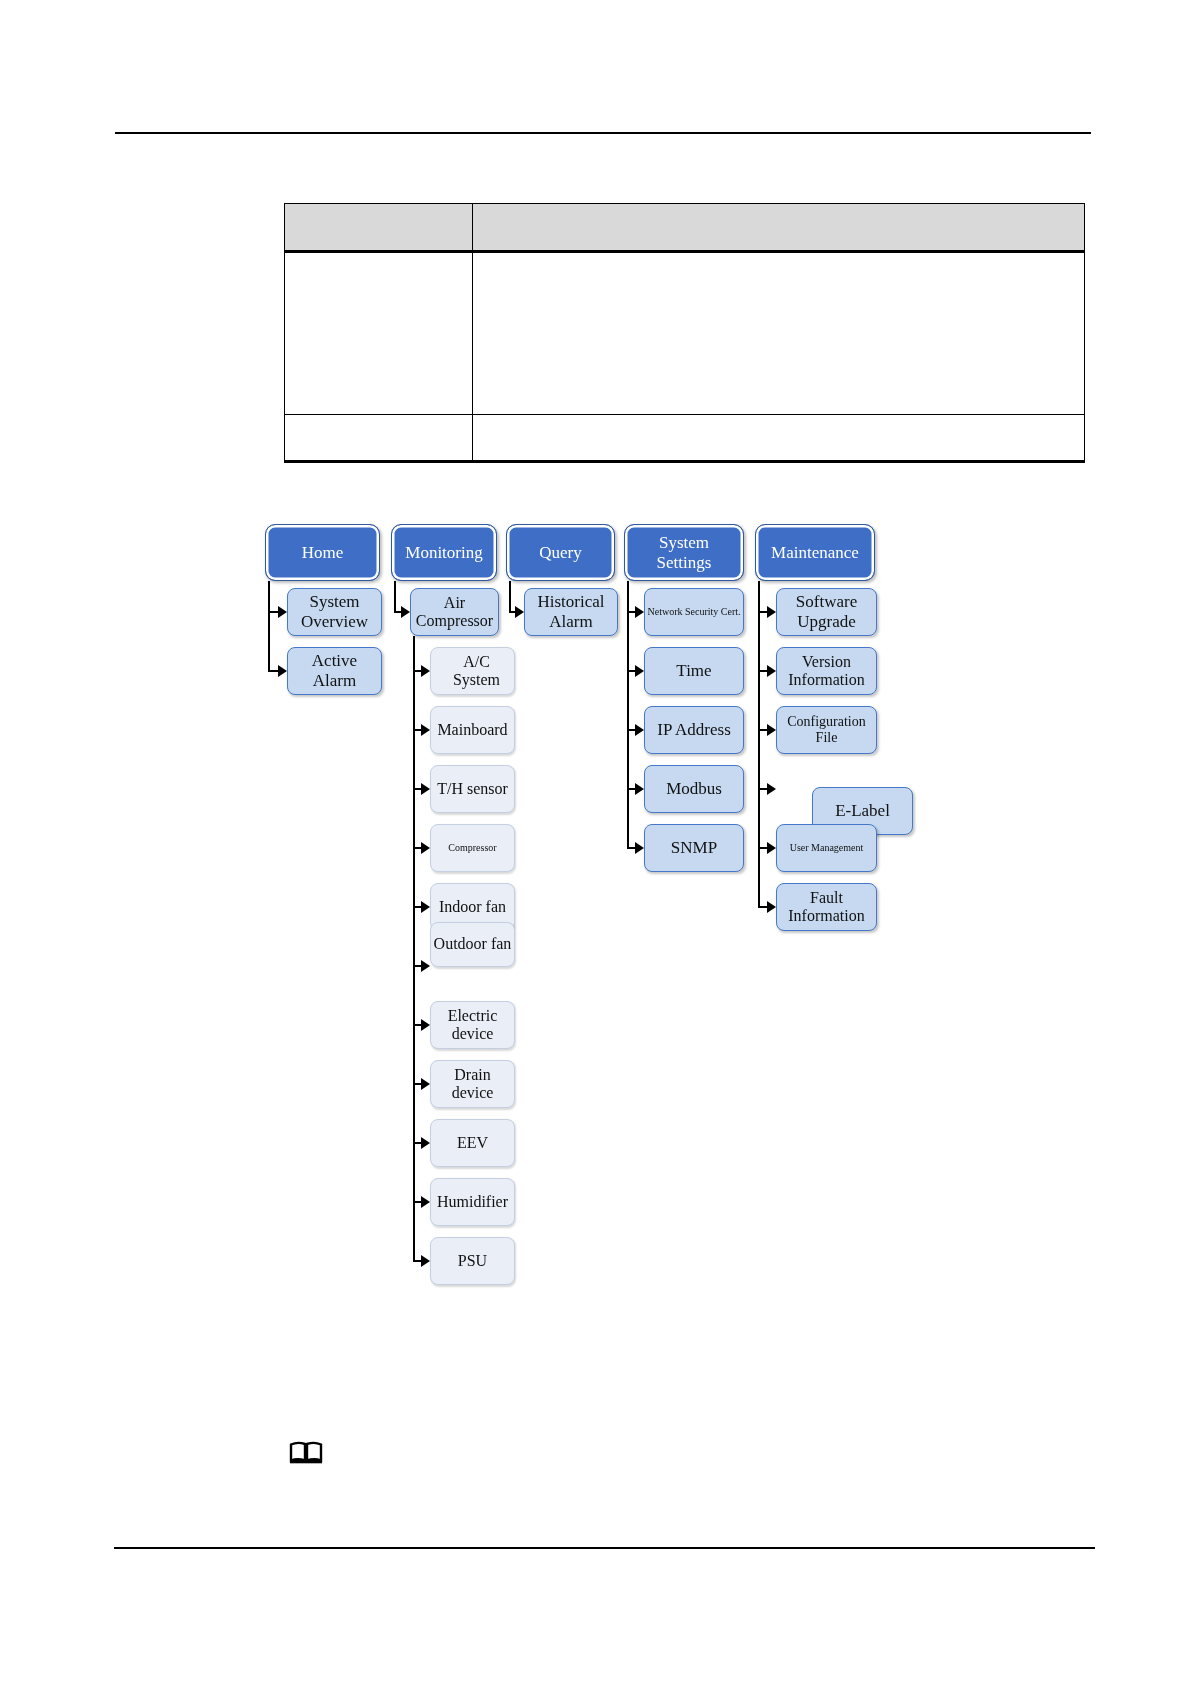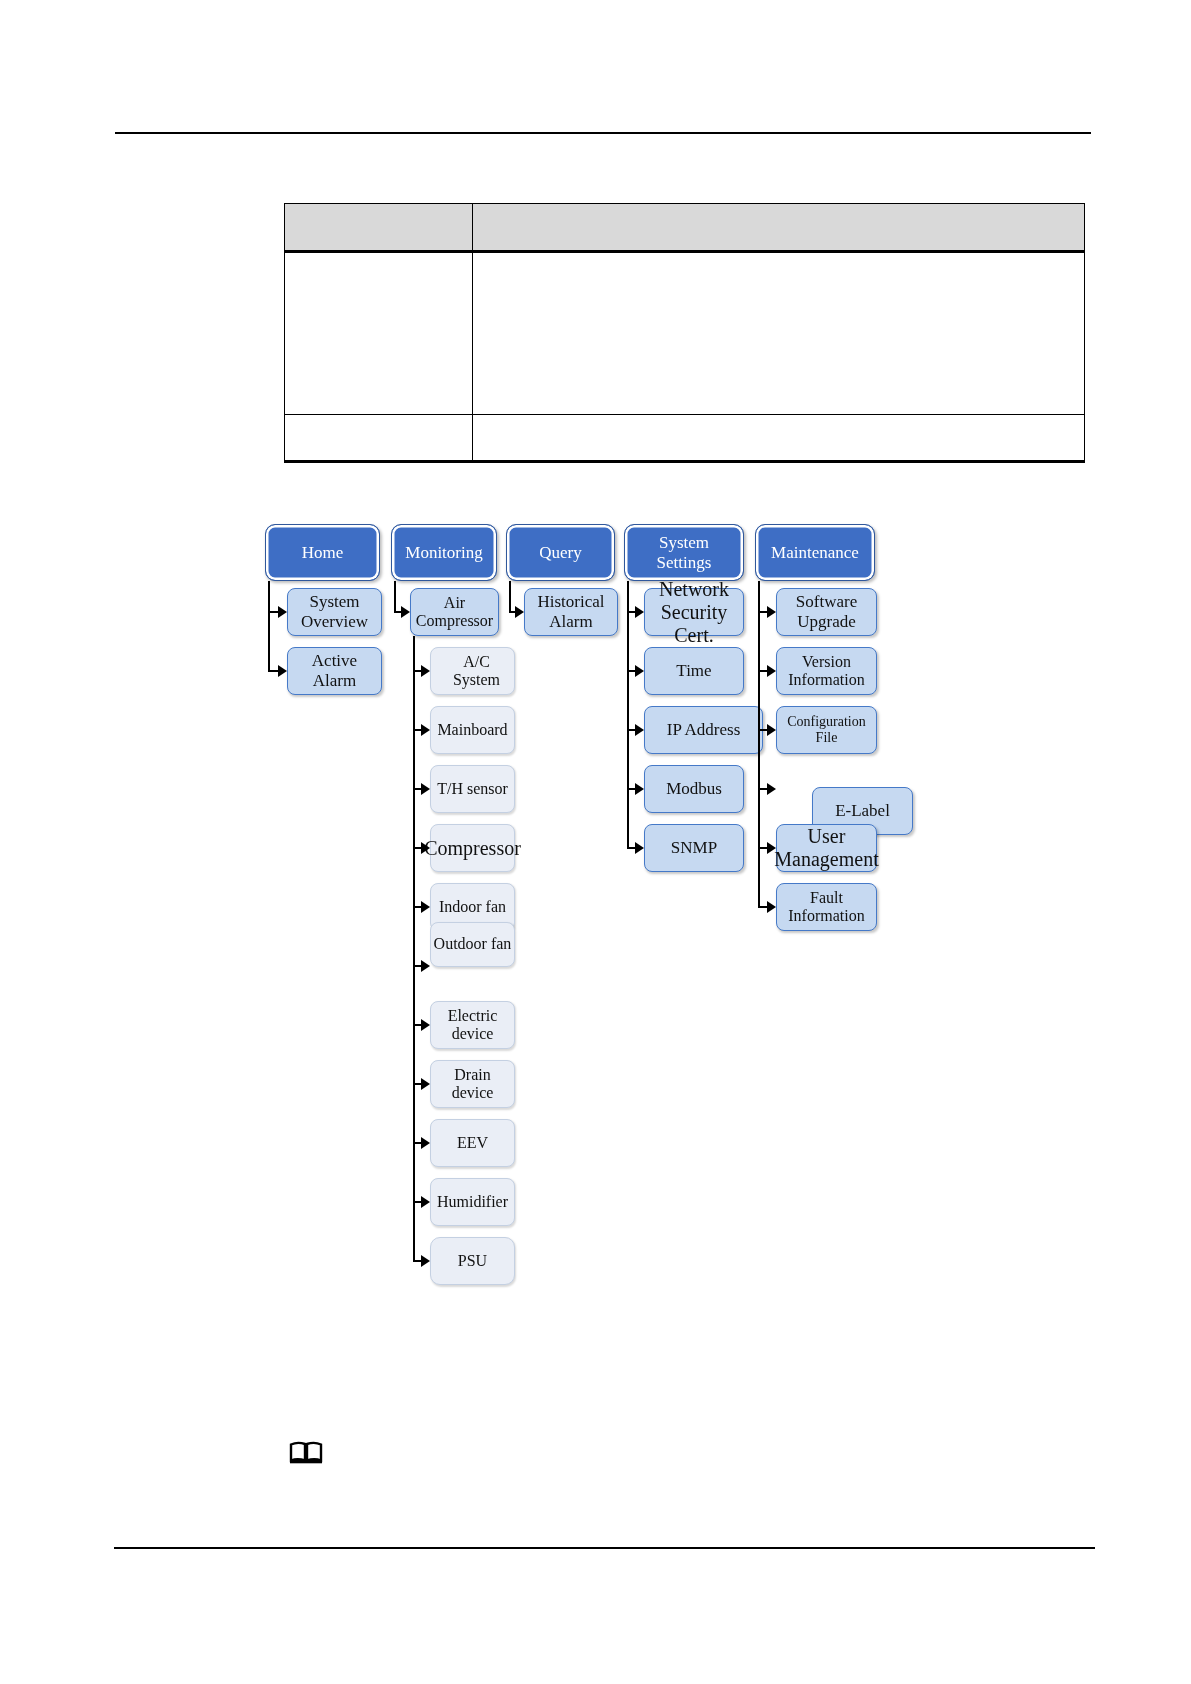--- a/index.html
+++ b/index.html
@@ -19,21 +19,21 @@
 
   
   .bx{position:absolute;display:flex;align-items:center;justify-content:center;text-align:center;
       box-sizing:border-box;line-height:1.15;}
   .root{background:#3e6ec5;border:1.5px solid #30589c;border-radius:10px;color:#ffffff;font-size:17px;
         box-shadow:inset 0 0 0 2.5px #ffffff,1.5px 2px 3px rgba(0,0,0,0.25);padding:0 10px;}
   .lvl2{background:#c6d9f1;border:1.8px solid #4579c8;border-radius:8px;font-size:17px;
         box-shadow:1.5px 2px 2.5px rgba(0,0,0,0.22);padding:0 2px;}
   .lvl3{background:#eaeef6;border:1.2px solid #c4d0e2;border-radius:8px;font-size:16px;
         box-shadow:1px 1.5px 2px rgba(0,0,0,0.15);padding:0 2px;}
-  .fs16{font-size:16px;}.fs15{font-size:20px;}.fs14{font-size:14px;}
+  .fs16{font-size:16px;}.fs15{font-size:10px;}.fs14{font-size:14px;}
 
   
   .vline,.hline{position:absolute;background:#000;}
   .vline{width:2px;}
   .hline{height:2px;}
   .arr{position:absolute;width:0;height:0;border-left:9px solid #000;
        border-top:6px solid transparent;border-bottom:6px solid transparent;}
 
   .note-icon{position:absolute;left:288px;top:1440px;width:36px;height:26px;}
 </style>
@@ -77,27 +77,27 @@
     <div class="bx lvl3" style="left:430px;top:647px;width:85px;height:48px;padding-left:10px;">A/C System</div>
     <div class="bx lvl3" style="left:430px;top:706px;width:85px;height:48px;">Mainboard</div>
     <div class="bx lvl3" style="left:430px;top:765px;width:85px;height:48px;">T/H sensor</div>
     <div class="bx lvl3 fs15" style="left:430px;top:824px;width:85px;height:48px;">Compressor</div>
     <div class="bx lvl3" style="left:430px;top:883px;width:85px;height:48px;">Indoor fan</div>
     <div class="bx lvl3" style="left:430px;top:922px;width:85px;height:45px;">Outdoor fan</div>
     <div class="bx lvl3" style="left:430px;top:1001px;width:85px;height:48px;">Electric device</div>
     <div class="bx lvl3" style="left:430px;top:1060px;width:85px;height:48px;">Drain device</div>
     <div class="bx lvl3" style="left:430px;top:1119px;width:85px;height:48px;">EEV</div>
     <div class="bx lvl3" style="left:430px;top:1178px;width:85px;height:48px;">Humidifier</div>
-    <div class="bx lvl3" style="left:430px;top:1237px;width:85px;height:48px;border-radius:10px;">PSU</div>
+    <div class="bx lvl3" style="left:430px;top:1237px;width:85px;height:48px;">PSU</div>
 
     <div class="bx lvl2" style="left:524px;top:588px;width:94px;height:48px;">Historical Alarm</div>
 
     <div class="bx lvl2 fs15" style="left:644px;top:588px;width:100px;height:48px;">Network Security Cert.</div>
     <div class="bx lvl2" style="left:644px;top:647px;width:100px;height:48px;">Time</div>
-    <div class="bx lvl2" style="left:644px;top:706px;width:119px;height:48px;">IP Address</div>
+    <div class="bx lvl2" style="left:644px;top:706px;width:100px;height:48px;">IP Address</div>
     <div class="bx lvl2" style="left:644px;top:765px;width:100px;height:48px;">Modbus</div>
     <div class="bx lvl2" style="left:644px;top:824px;width:100px;height:48px;">SNMP</div>
 
     <div class="bx lvl2" style="left:776px;top:588px;width:101px;height:48px;">Software Upgrade</div>
     <div class="bx lvl2 fs16" style="left:776px;top:647px;width:101px;height:48px;">Version Information</div>
     <div class="bx lvl2 fs14" style="left:776px;top:706px;width:101px;height:48px;">Configuration File</div>
     <div class="bx lvl2" style="left:776px;top:787px;width:101px;height:48px;margin-left:36px;">E-Label</div>
     <div class="bx lvl2 fs15" style="left:776px;top:824px;width:101px;height:48px;">User Management</div>
     <div class="bx lvl2 fs16" style="left:776px;top:883px;width:101px;height:48px;">Fault Information</div>
 

